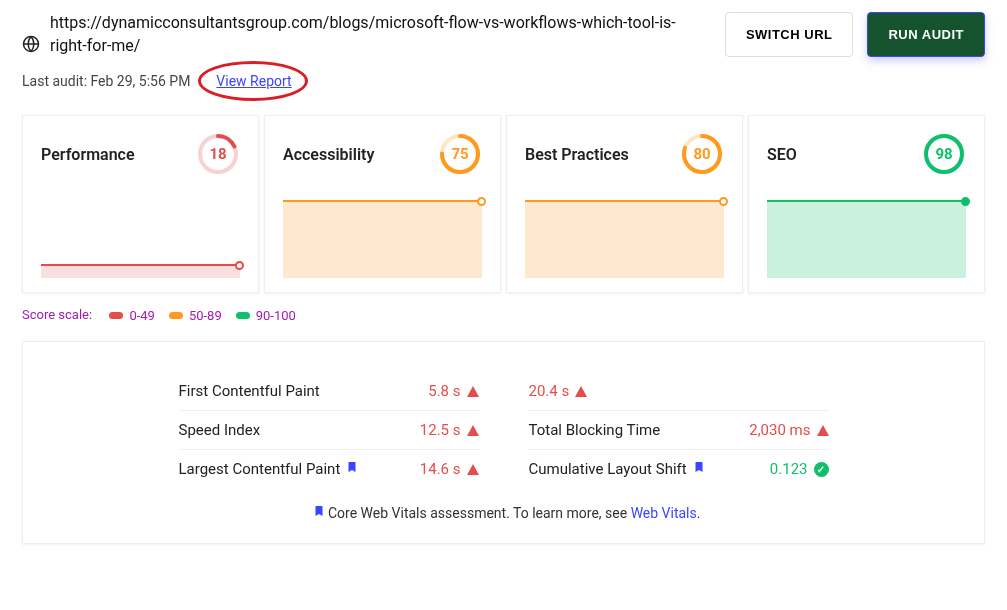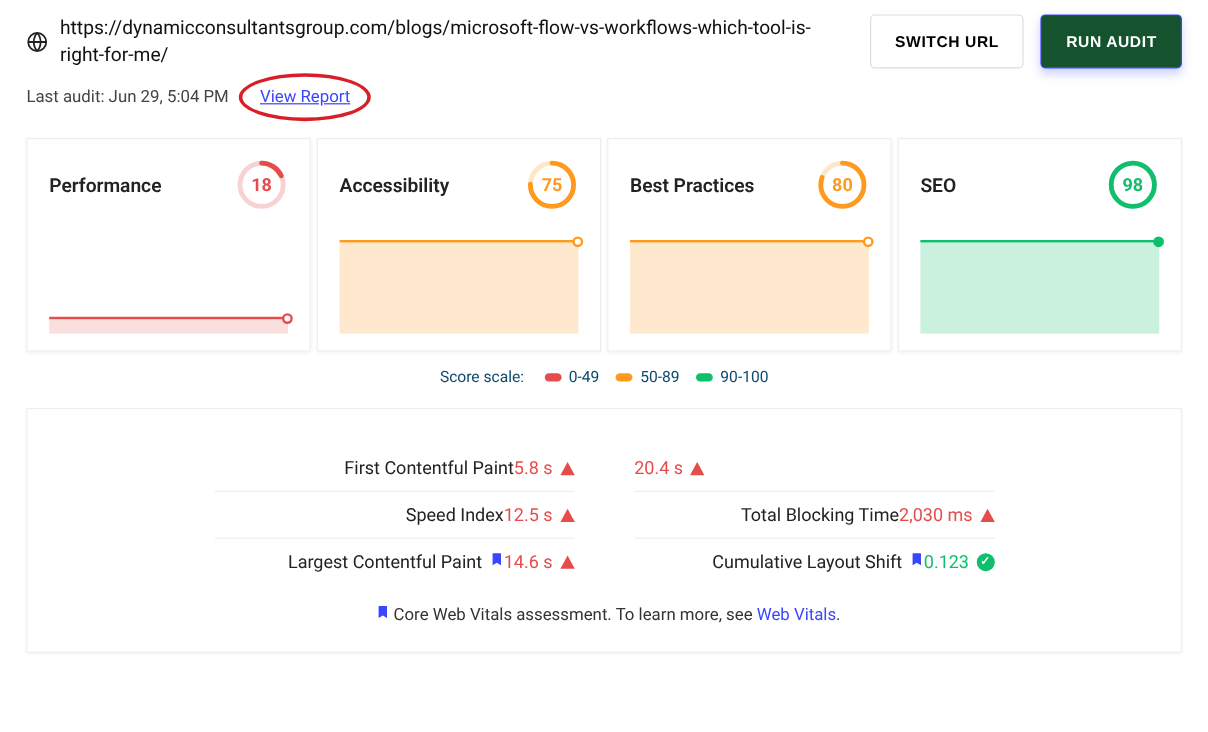--- a/index.html
+++ b/index.html
@@ -1,18 +1,18 @@
 <!DOCTYPE html>
 <html><head>
 <meta charset="utf-8">
 <style>
   * { box-sizing: border-box; margin: 0; padding: 0; }
   body { font-family: -apple-system, BlinkMacSystemFont, "Segoe UI", Roboto, sans-serif; background: #fff; color: #222; width: 1007px; }
   .container { padding: 12px 22px 20px 22px; }
-  .header { display: flex; align-items: center; gap: 10px; }
+  .header { display: flex; align-items: flex-end; gap: 10px; }
   .globe { flex: 0 0 auto; margin-top: 4px; }
   .url-block { flex: 1; }
   .url-text { font-size: 16px; line-height: 1.4; color: #111; max-width: 640px; }
   .btns { display: flex; gap: 14px; }
   .btn { border: 1px solid #ddd; background: #fff; padding: 14px 20px; font-size: 13px; font-weight: 700; letter-spacing: 0.5px; border-radius: 4px; cursor: pointer; white-space: nowrap; }
   .btn.primary { background: #14532d; color: #fff; border-color: #3a45ff; box-shadow: 0 4px 8px rgba(58,69,255,0.25);}
   .subheader { margin-top: 16px; display: flex; align-items: center; gap: 26px; font-size: 14px; color: #444; }
   .view-report { color: #3a45ff; text-decoration: underline; cursor: pointer; }
   .annot-circle { position: absolute; border: 3px solid #da1e28; border-radius: 50%; width: 110px; height: 40px; pointer-events: none; }
   .cards { display: flex; gap: 5px; margin-top: 26px; }
@@ -24,25 +24,25 @@
   .spark { position: absolute; left: 18px; right: 18px; bottom: 14px; height: 60px; border-top: 2px solid; }
   .spark.tall { height: 78px; }
   .spark .dot { position: absolute; right: -4px; top: -5px; width: 9px; height: 9px; border-radius: 50%; border: 2px solid; background:#fff; }
   .spark.red { border-color: #e54c4c; background: rgba(229,76,76,0.18);}
   .spark.red .dot { border-color: #e54c4c; }
   .spark.orange { border-color: #ff9a1f; background: rgba(255,154,31,0.22);}
   .spark.orange .dot { border-color: #ff9a1f; }
   .spark.green { border-color: #0fbf6b; background: rgba(15,191,107,0.22);}
   .spark.green .dot { border-color: #0fbf6b; background:#0fbf6b;}
   .spark.low { height: 14px; }
-  .legend { text-align: center; margin-top: 14px; font-size: 13px; color: #0c4a6e; }
+  .legend { text-align: left; margin-top: 14px; font-size: 13px; color: #a21caf; }
   .legend .chip { display:inline-flex; align-items:center; gap:6px; margin-left:14px; }
   .legend .sw { width:14px; height:7px; border-radius:4px; display:inline-block;}
   .metrics-card { margin-top: 18px; border: 1px solid #eee; box-shadow: 0 1px 3px rgba(0,0,0,0.06); padding: 30px 40px 22px 40px; }
-  .metrics-grid { display: flex; gap: 50px; justify-content: center; text-align: right; }
+  .metrics-grid { display: flex; gap: 50px; justify-content: center; }
   .metrics-col { width: 300px; }
   .metric-row { display: flex; align-items: center; padding: 10px 0; border-bottom: 1px solid #eee; font-size: 15px; }
   .metric-row:last-child { border-bottom: none; }
   .metric-label { flex: 1; color: #222; }
   .metric-val { color: #e54c4c; font-weight: 400; margin-right: 6px; }
   .metric-val.green { color: #0fbf6b; }
   .tri { display:inline-block; width:0;height:0;border-left:6px solid transparent;border-right:6px solid transparent;border-bottom:11px solid #e54c4c;}
   .check-circ { display:inline-flex; width:15px;height:15px;border-radius:50%;background:#0fbf6b;color:#fff;align-items:center;justify-content:center;font-size:10px;font-weight:700;}
   .bm { display:inline-block; margin-left:6px; }
   .footer-note { text-align:center; margin-top: 16px; font-size: 14px; color: #333;}
@@ -62,21 +62,21 @@
     <div class="url-block">
       <div class="url-text">https://dynamicconsultantsgroup.com/blogs/microsoft-flow-vs-workflows-which-tool-is-right-for-me/</div>
     </div>
     <div class="btns">
       <button class="btn">SWITCH URL</button>
       <button class="btn primary">RUN AUDIT</button>
     </div>
   </div>
 
   <div class="subheader" style="position:relative;">
-    <span>Last audit: Jun 29, 5:04 PM</span>
+    <span>Last audit: Feb 29, 5:56 PM</span>
     <span style="position:relative; display:inline-block;">
       <a class="view-report">View Report</a>
       <span class="annot-circle" style="left:-18px; top:-12px;"></span>
     </span>
   </div>
 
   <div class="cards" id="cards">
       <div class="card">
     <div class="card-head">
       <div class="card-title">Performance</div>

